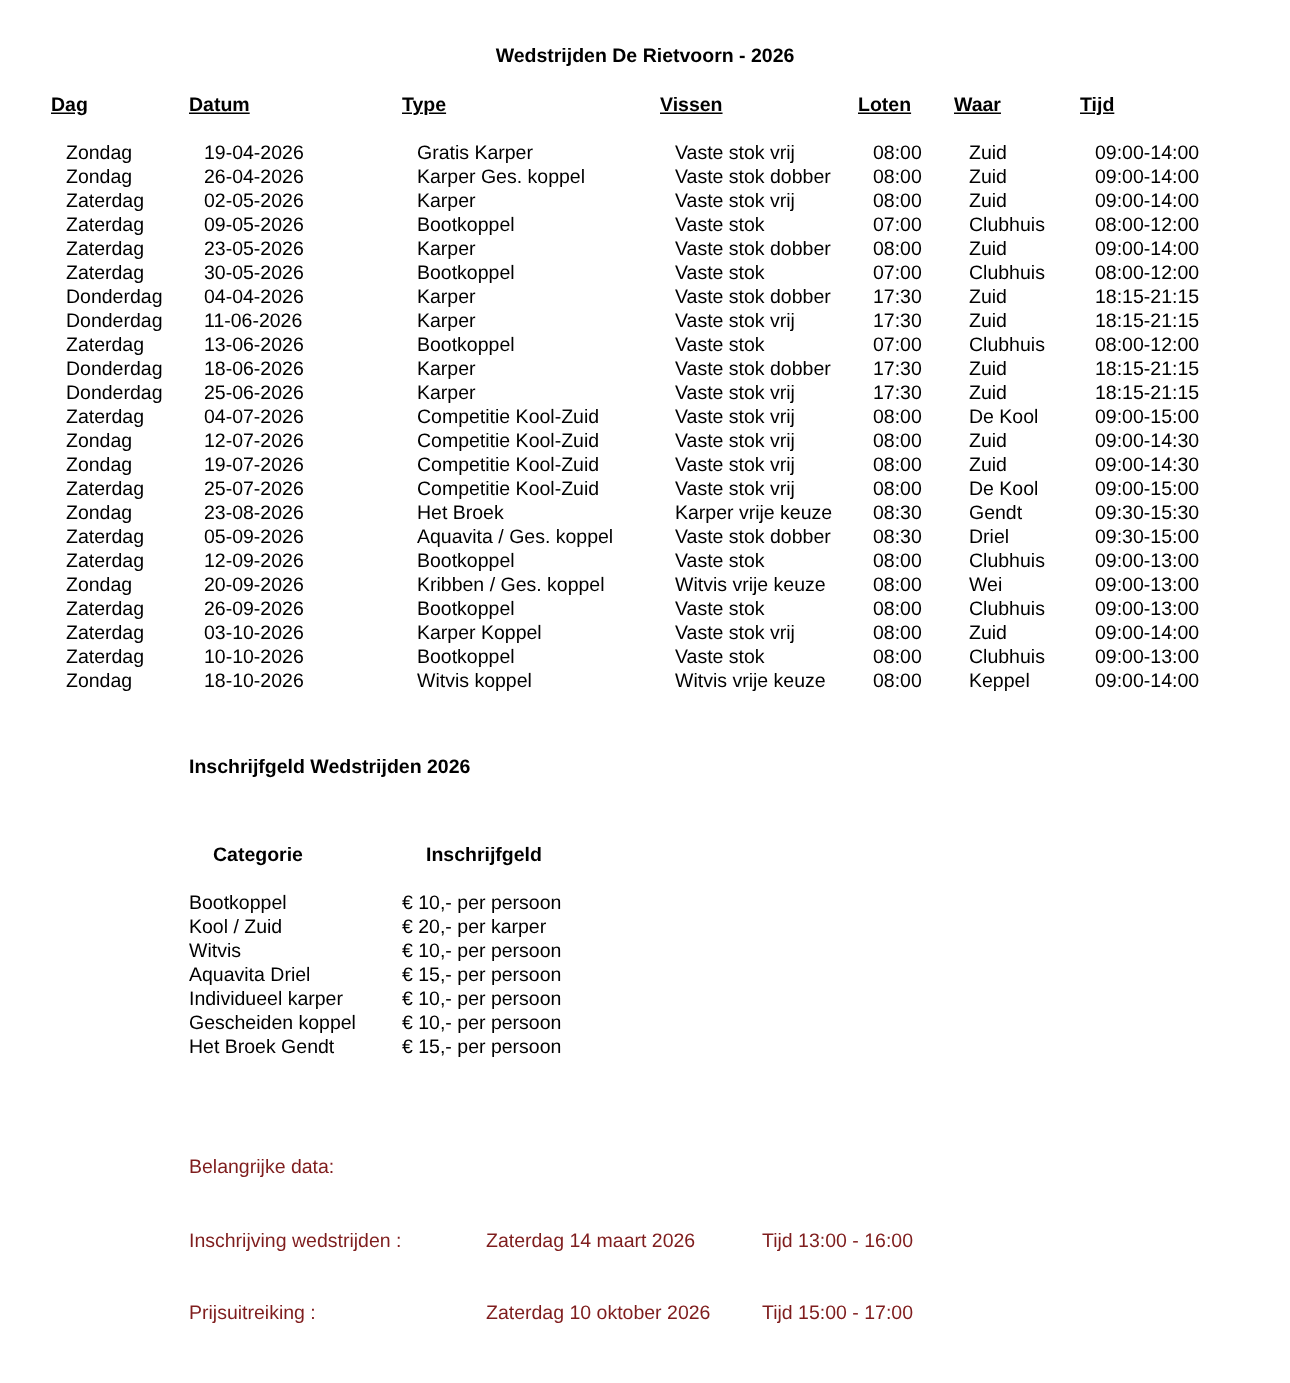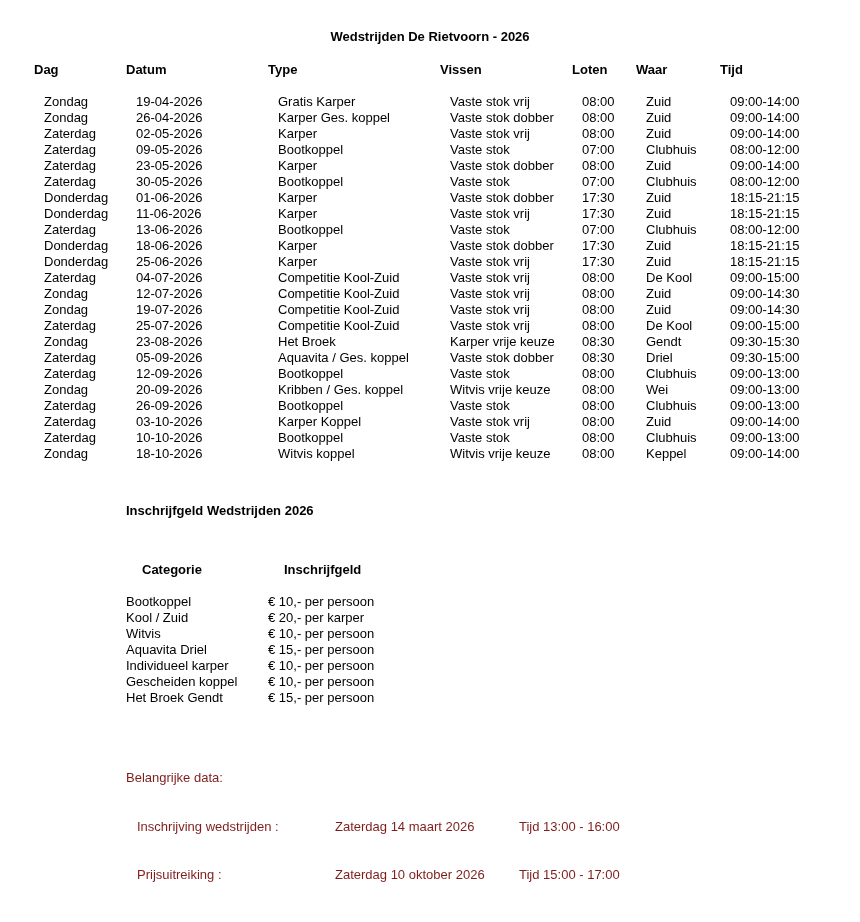--- a/index.html
+++ b/index.html
@@ -23,20 +23,21 @@
   .sched-header, .sched-row {
     display: grid;
     grid-template-columns: 92px 142px 172px 132px 64px 84px 126px;
     height: 16px;
     white-space: nowrap;
   }
   .sched-header {
     position: absolute;
     left: 34px; top: 62px;
     font-weight: bold;
+    text-decoration: underline;
   }
   .sched-rows {
     position: absolute;
     left: 44px; top: 94px;
   }
   
   .fees-title {
     position: absolute;
     left: 126px; top: 503px;
     font-weight: bold;
@@ -58,21 +59,21 @@
   }
   .fee-amount { white-space: pre; }
   
   .red { color: #7f1d1d; }
   .imp-heading {
     position: absolute;
     left: 126px; top: 770px;
   }
   .imp-rows {
     position: absolute;
-    left: 126px; top: 819px; margin-left: 11px;
+    left: 126px; top: 819px;
   }
   .imp-row {
     display: grid;
     grid-template-columns: 198px 184px auto;
     height: 16px;
     margin-bottom: 32px;
     white-space: nowrap;
   }
 </style>
 </head>
@@ -149,21 +150,21 @@
         <span>30-05-2026</span>
         <span>Bootkoppel</span>
         <span>Vaste stok</span>
         <span>07:00</span>
         <span>Clubhuis</span>
         <span>08:00-12:00</span>
       </div>
 
       <div class="sched-row">
         <span>Donderdag</span>
-        <span>01-06-2026</span>
+        <span>04-04-2026</span>
         <span>Karper</span>
         <span>Vaste stok dobber</span>
         <span>17:30</span>
         <span>Zuid</span>
         <span>18:15-21:15</span>
       </div>
 
       <div class="sched-row">
         <span>Donderdag</span>
         <span>11-06-2026</span>

